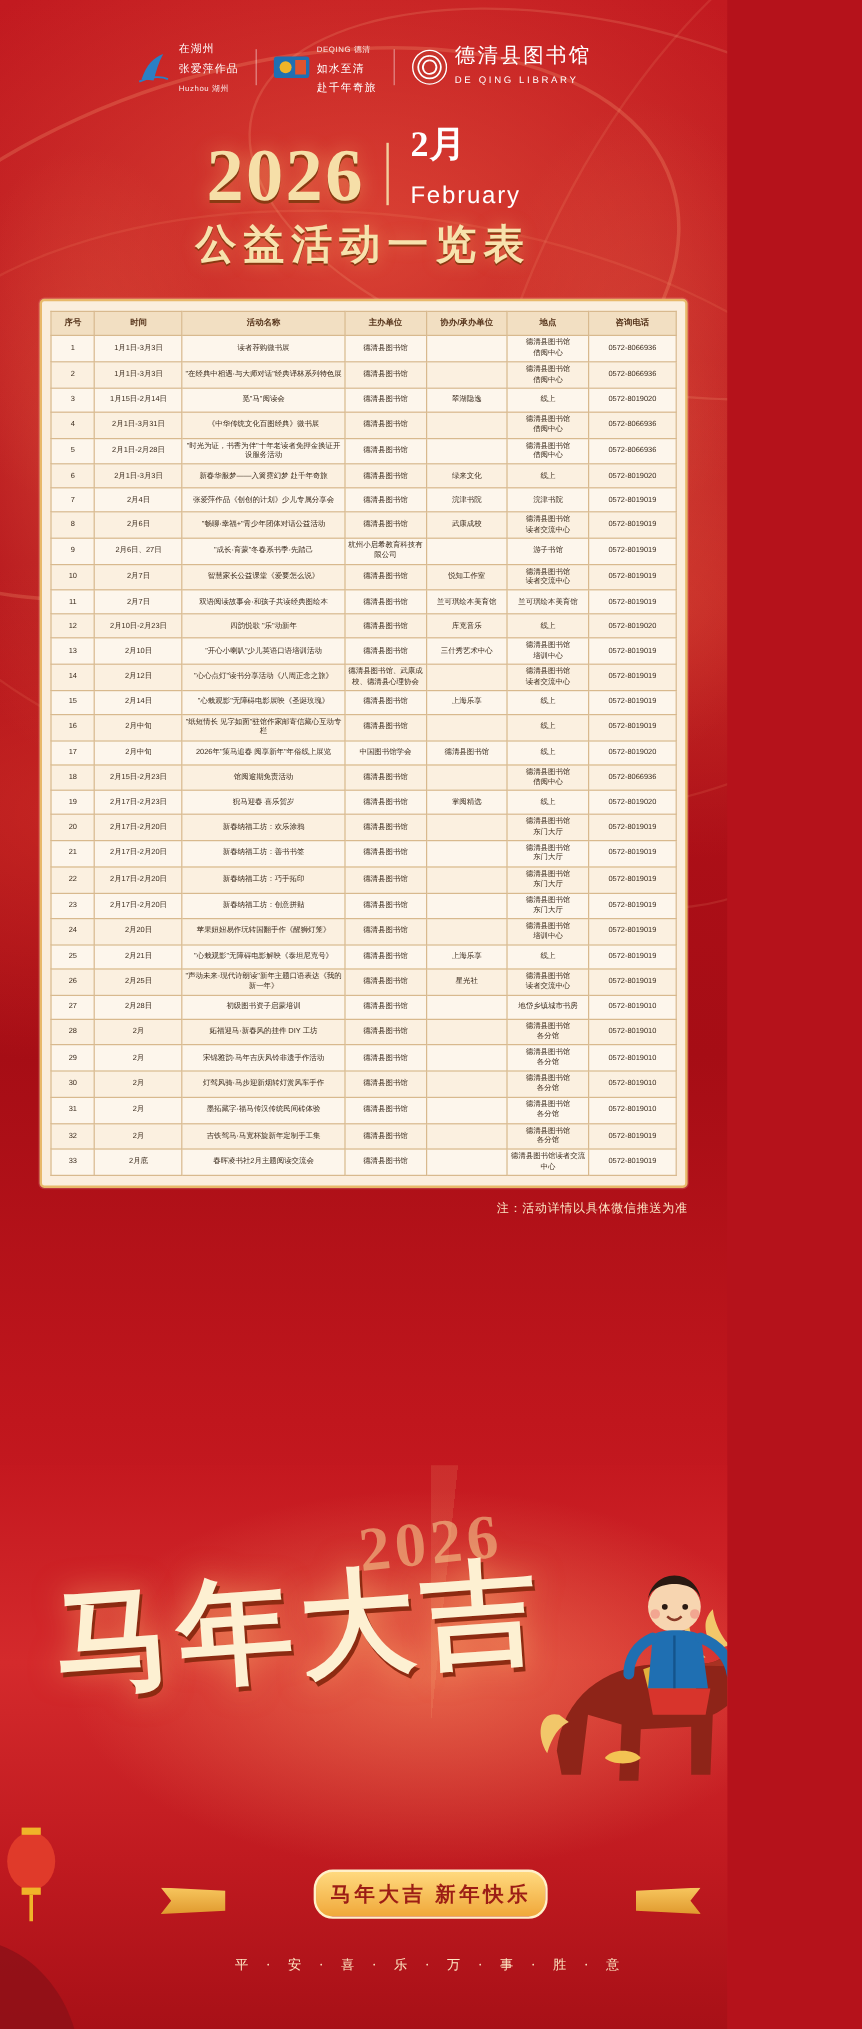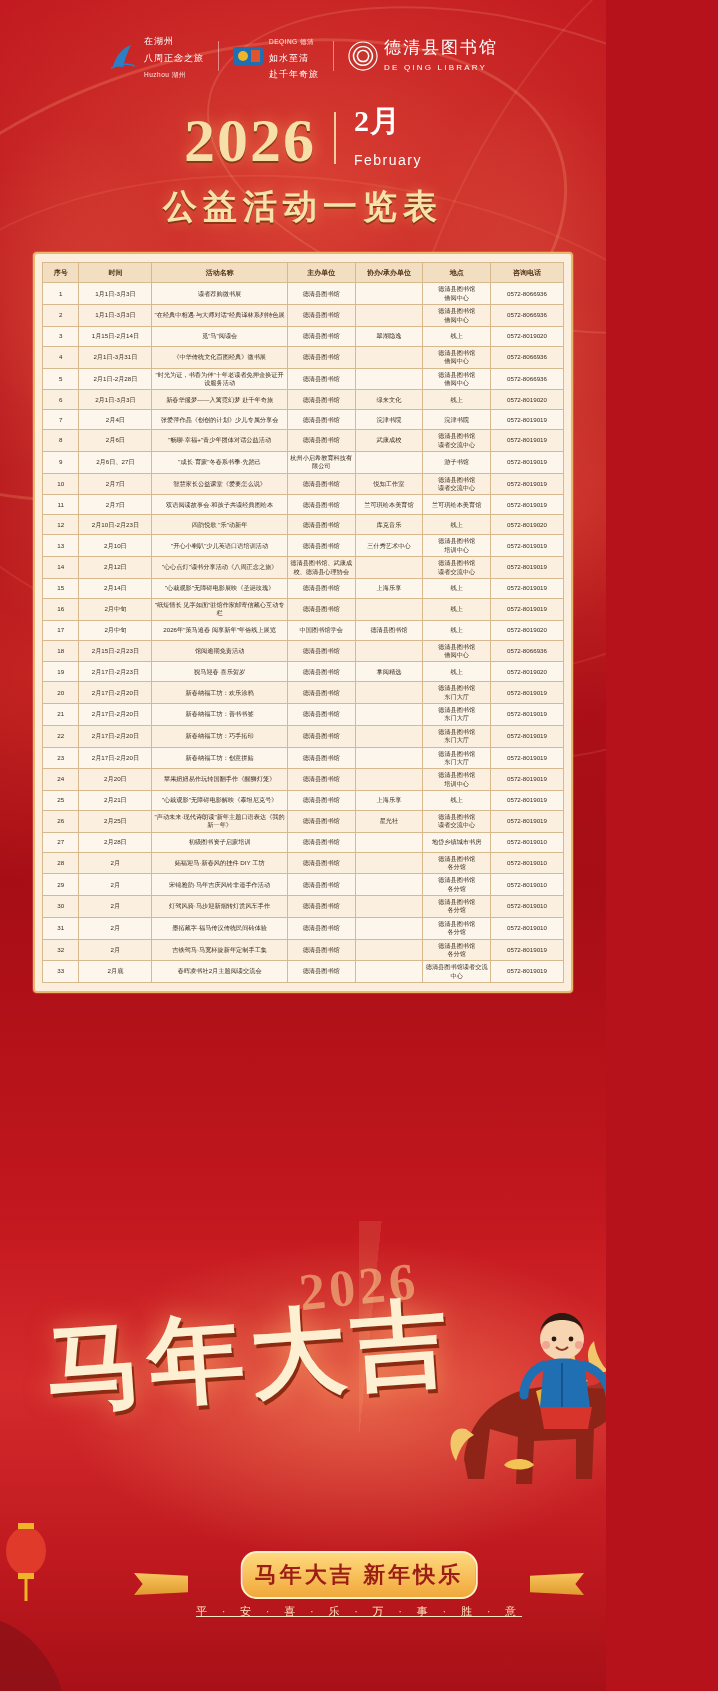--- a/index.html
+++ b/index.html
@@ -78,23 +78,23 @@
     font-size: 62px;
     font-weight: bold;
     color: #f6dfa8;
     letter-spacing: 2px;
     text-shadow: 0 2px 0 #8a3a12, 0 0 16px rgba(255,200,120,.45);
     line-height: .95;
   }
   .vbar { width: 2px; height: 52px; background: #f6dfa8; opacity:.9; margin: 0 2px 6px 2px;}
   .month-box { text-align: left; color:#ffffff; padding-bottom: 2px;}
   .month-cn { font-size: 30px; font-weight: bold; font-family:"Liberation Serif", serif; line-height: 1; letter-spacing:1px;}
-  .month-en { font-size: 14px; letter-spacing: 1.5px; margin-top: 16px; text-align: right; }
+  .month-en { font-size: 20px; letter-spacing: 1.5px; margin-top: 16px; text-align: right; }
   .subtitle {
-    margin-top: 14px;
+    margin-top: 4px;
     font-family: Liberation Serif, serif;
     font-size: 34px;
     font-weight: bold;
     letter-spacing: 6px;
     color: #f7e2ad;
     text-shadow: 0 2px 0 #8a3a12, 0 0 14px rgba(255,200,120,.4);
   }
 
   
   .card {
@@ -171,37 +171,36 @@
     font-family:"Liberation Serif", serif;
     font-size: 96px; font-weight: bold; letter-spacing: 6px;
     color: #fdf0d2;
     text-shadow: 2px 4px 0 #8d2b12, 0 0 26px rgba(255,200,120,.55);
     transform: rotate(-4deg);
   }
   .horse-wrap { position:absolute; right: 44px; top: 58px; width: 230px; height: 240px; }
   .ribbon-btn {
     position:absolute; left:50%; bottom: 92px; transform: translateX(-50%);
     background: linear-gradient(180deg,#ffd97e,#f0a83a);
-    color: #9c1d15; font-weight: bold; font-size: 22px; letter-spacing: 3px;
+    color: #9c1d15; font-weight: bold; font-size: 17px; letter-spacing: 3px;
     padding: 7px 12px; border-radius: 16px;
     border: 2px solid #fff0c9;
     font-family:"Liberation Serif", serif;
     white-space: nowrap;
   }
   .ribbon-tail-l, .ribbon-tail-r {
     position:absolute; bottom: 96px; width: 54px; height: 22px;
     background: linear-gradient(180deg,#f7c65e,#e09a2e);
   }
   .ribbon-tail-l { left: 134px; clip-path: polygon(0 0, 100% 12%, 100% 88%, 0 100%, 16% 50%); }
   .ribbon-tail-r { right: 134px; clip-path: polygon(0 12%, 100% 0, 84% 50%, 100% 100%, 0 88%); }
   .blessing {
-    position:absolute; left:50%; bottom: 72px; transform: translateX(-50%);
+    position:absolute; left:50%; bottom: 46px; transform: translateX(-50%);
     color:#ffe9c4; font-size: 11px; letter-spacing: 6px; font-family:"Liberation Serif", serif;
     white-space: nowrap;
-    text-decoration: underline;
   }
   .lanterns-l, .lanterns-r {
     position:absolute; bottom: 0; width: 150px; height: 180px;
   }
   .lanterns-l { left: 0; }
   .lanterns-r { right: 0; }
 </style>
 </head>
 <body>
 
@@ -216,21 +215,21 @@
   <div class="logos">
     <div class="logo-block">
       <span class="logo-mark">
         <svg width="28" height="32" viewBox="0 0 28 32">
           <path d="M4 26 C8 14, 14 8, 22 5 C18 12, 16 20, 14 27 Z" fill="#2b7fc4"></path>
           <path d="M2 28 C10 24, 20 23, 26 26" stroke="#2b7fc4" stroke-width="1.6" fill="none"></path>
         </svg>
       </span>
       <span class="logo-txt">
         <span class="cn">在湖州</span><br>
-        <span class="cn">八周正念之旅</span><br>
+        <span class="cn">张爱萍作品</span><br>
         <span class="en">Huzhou 湖州</span>
       </span>
     </div>
     <div class="divider-v"></div>
     <div class="logo-block">
       <span class="logo-mark">
         <svg width="30" height="22" viewBox="0 0 30 22">
           <rect x="0" y="2" width="30" height="18" rx="3" fill="#1f6fb2"></rect>
           <circle cx="10" cy="11" r="5" fill="#f0b429"></circle>
           <path d="M18 5 h9 v12 h-9z" fill="#e0542e"></path>
@@ -586,20 +585,21 @@
             <td>春晖凌书社2月主题阅读交流会</td>
             <td>德清县图书馆</td>
             <td></td>
             <td>德清县图书馆读者交流中心</td>
             <td>0572-8019019</td>
           </tr>
         </tbody>
     </table>
   </div>
 
+  <div class="note">注：活动详情以具体微信推送为准</div>
 
   <div class="bottom">
     <div class="ray"></div>
     <div class="big-year">2026</div>
     <div class="big-cn">马年大吉</div>
 
     <div class="horse-wrap">
       <svg width="230" height="240" viewBox="0 0 230 240">
 
         <path d="M20 180 C25 135, 60 110, 100 108 C128 106, 150 112, 160 100 C168 90, 170 72, 182 66 C196 60, 205 70, 202 82 C199 96, 188 100, 184 110 C178 126, 170 140, 150 150 L148 200 L132 200 L132 160 L90 162 L88 205 L72 205 L74 158 L46 150 L40 200 L24 200 Z" fill="#8e2418"></path>

